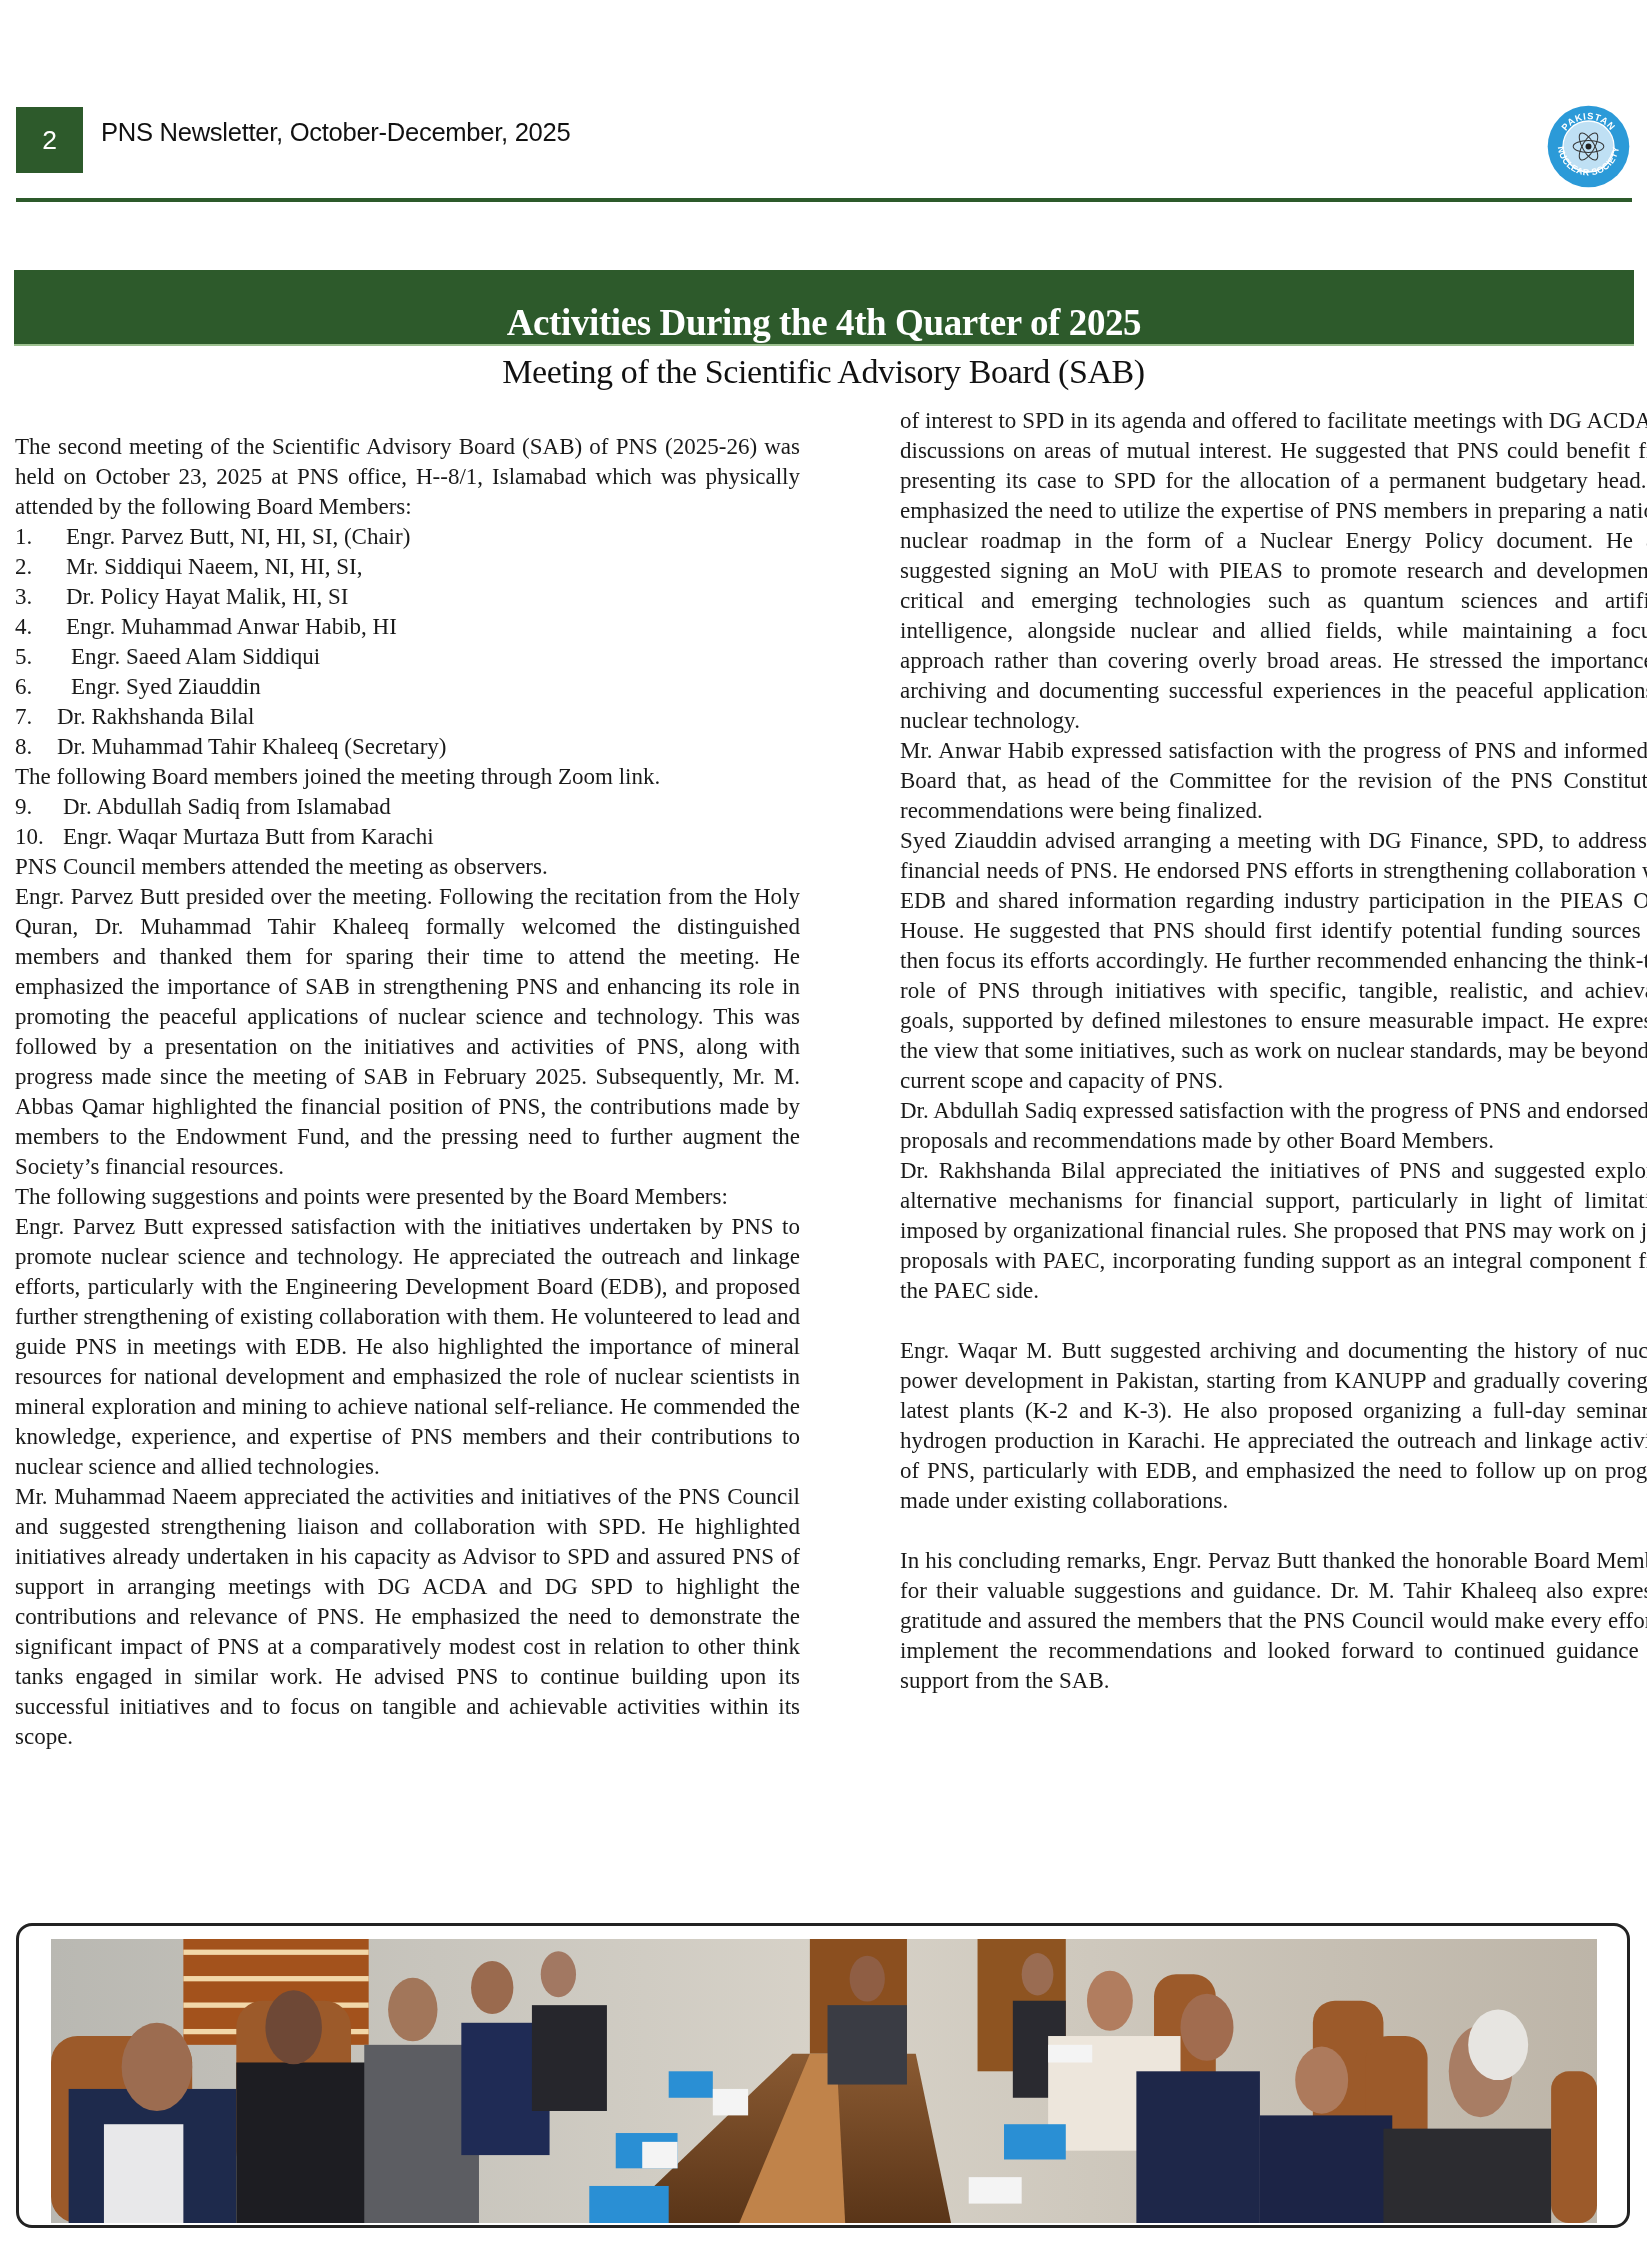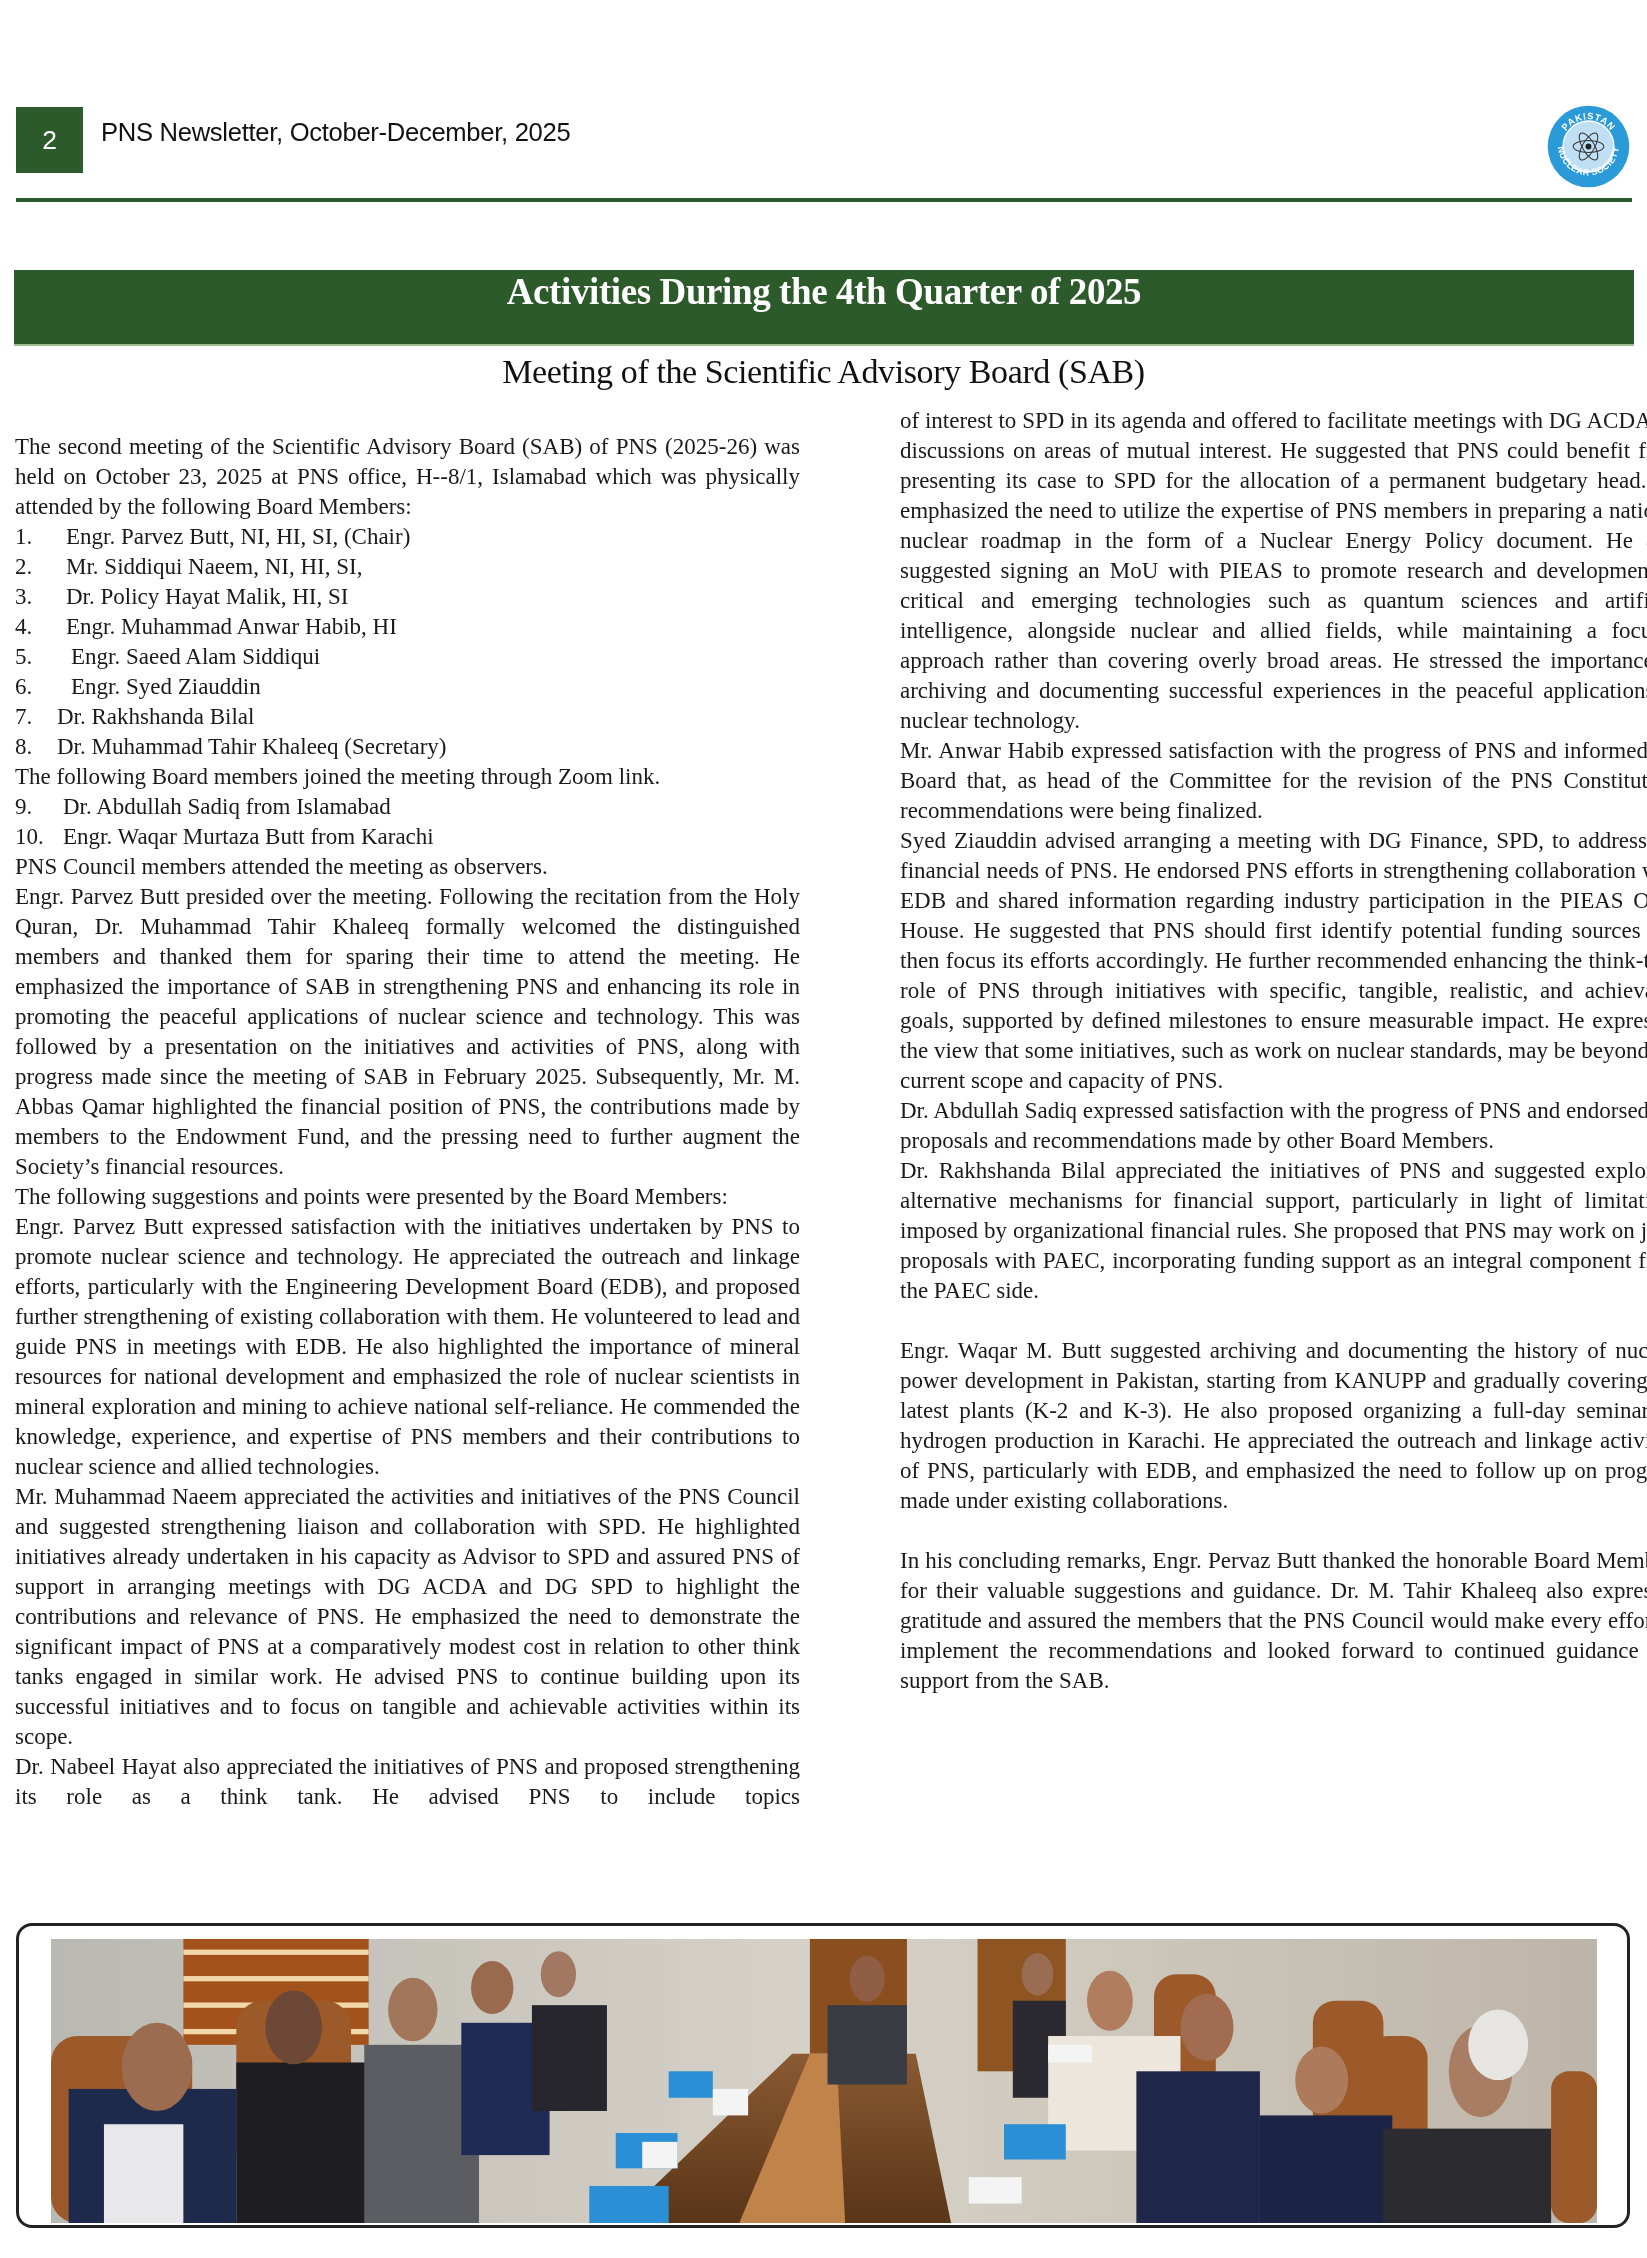--- a/index.html
+++ b/index.html
@@ -8,21 +8,21 @@
 
   
   .page-num-box { position: absolute; left: 16px; top: 107px; width: 67px; height: 66px; background: #2d5a2b; color: #ffffff;
     font-family: "Liberation Sans", sans-serif; font-size: 26.5px; display: flex; align-items: center; justify-content: center; }
   .header-title { position: absolute; left: 101px; top: 118px; font-family: "Liberation Sans", sans-serif; font-size: 25.6px; color: #111; letter-spacing: -0.3px; }
   .header-rule { position: absolute; left: 16px; top: 198px; width: 1616px; height: 3.5px; background: #2d5a2b; }
   .logo { position: absolute; left: 1546px; top: 104px; width: 85px; height: 85px; }
 
   
   .banner { position: absolute; left: 14px; top: 270px; width: 1620px; height: 74px; background: #2d5a2b;
-    border-bottom: 2.6px solid #9cc08f; display: flex; align-items: flex-start; justify-content: center; }
+    border-bottom: 2.6px solid #9cc08f; display: flex; align-items: flex-end; justify-content: center; }
   .banner-title { font-family: "Liberation Serif", serif; font-weight: bold; color: #ffffff; font-size: 37px; letter-spacing: -0.4px; }
 
   .subhead { position: absolute; left: 0; top: 353px; width: 1647px; text-align: center;
     font-family: "Liberation Serif", serif; font-weight: normal; font-size: 34px; color: #111; letter-spacing: -0.4px; }
 
   
   .col { position: absolute; top: 406px; font-family: "Liberation Serif", serif; font-size: 23px; line-height: 30px; color: #1a1a1a; }
   .col-left { left: 15px; width: 785px; margin-top: 26px; }
   .col-right { left: 854px; width: 783px; margin-left: 46px; }
   .col p { margin: 0; text-align: justify; text-align-last: left; }
@@ -123,21 +123,20 @@
           <span class="num" style="width:48px">10.</span>
           <span>Engr. Waqar Murtaza Butt from Karachi</span>
         </div>
     </div>
 
     <p>PNS Council members attended the meeting as observers.</p>
     <p>Engr. Parvez Butt presided over the meeting. Following the recitation from the Holy Quran, Dr. Muhammad Tahir Khaleeq formally welcomed the distinguished members and thanked them for sparing their time to attend the meeting. He emphasized the importance of SAB in strengthening PNS and enhancing its role in promoting the peaceful applications of nuclear science and technology. This was followed by a presentation on the initiatives and activities of PNS, along with progress made since the meeting of SAB in February 2025. Subsequently, Mr. M. Abbas Qamar highlighted the financial position of PNS, the contributions made by members to the Endowment Fund, and the pressing need to further augment the Society’s financial resources.</p>
     <p>The following suggestions and points were presented by the Board Members:</p>
     <p>Engr. Parvez Butt expressed satisfaction with the initiatives undertaken by PNS to promote nuclear science and technology. He appreciated the outreach and linkage efforts, particularly with the Engineering Development Board (EDB), and proposed further strengthening of existing collaboration with them. He volunteered to lead and guide PNS in meetings with EDB. He also highlighted the importance of mineral resources for national development and emphasized the role of nuclear scientists in mineral exploration and mining to achieve national self-reliance. He commended the knowledge, experience, and expertise of PNS members and their contributions to nuclear science and allied technologies.</p>
     <p>Mr. Muhammad Naeem appreciated the activities and initiatives of the PNS Council and suggested strengthening liaison and collaboration with SPD. He highlighted initiatives already undertaken in his capacity as Advisor to SPD and assured PNS of support in arranging meetings with DG ACDA and DG SPD to highlight the contributions and relevance of PNS. He emphasized the need to demonstrate the significant impact of PNS at a comparatively modest cost in relation to other think tanks engaged in similar work. He advised PNS to continue building upon its successful initiatives and to focus on tangible and achievable activities within its scope.</p>
-    <p style="text-align-last: justify;">Dr. Nabeel Hayat also appreciated the initiatives of PNS and proposed strengthening its role as a think tank. He advised PNS to include topics</p>
   </div>
 
   <div class="col col-right">
     <p>of interest to SPD in its agenda and offered to facilitate meetings with DG ACDA for discussions on areas of mutual interest. He suggested that PNS could benefit from presenting its case to SPD for the allocation of a permanent budgetary head. He emphasized the need to utilize the expertise of PNS members in preparing a national nuclear roadmap in the form of a Nuclear Energy Policy document. He also suggested signing an MoU with PIEAS to promote research and development in critical and emerging technologies such as quantum sciences and artificial intelligence, alongside nuclear and allied fields, while maintaining a focused approach rather than covering overly broad areas. He stressed the importance of archiving and documenting successful experiences in the peaceful applications of nuclear technology.</p>
     <p>Mr. Anwar Habib expressed satisfaction with the progress of PNS and informed the Board that, as head of the Committee for the revision of the PNS Constitution, recommendations were being finalized.</p>
     <p>Syed Ziauddin advised arranging a meeting with DG Finance, SPD, to address the financial needs of PNS. He endorsed PNS efforts in strengthening collaboration with EDB and shared information regarding industry participation in the PIEAS Open House. He suggested that PNS should first identify potential funding sources and then focus its efforts accordingly. He further recommended enhancing the think-tank role of PNS through initiatives with specific, tangible, realistic, and achievable goals, supported by defined milestones to ensure measurable impact. He expressed the view that some initiatives, such as work on nuclear standards, may be beyond the current scope and capacity of PNS.</p>
     <p>Dr. Abdullah Sadiq expressed satisfaction with the progress of PNS and endorsed the proposals and recommendations made by other Board Members.</p>
     <p>Dr. Rakhshanda Bilal appreciated the initiatives of PNS and suggested exploring alternative mechanisms for financial support, particularly in light of limitations imposed by organizational financial rules. She proposed that PNS may work on joint proposals with PAEC, incorporating funding support as an integral component from the PAEC side.</p>
     <div class="spacer"></div>
     <p>Engr. Waqar M. Butt suggested archiving and documenting the history of nuclear power development in Pakistan, starting from KANUPP and gradually covering the latest plants (K-2 and K-3). He also proposed organizing a full-day seminar on hydrogen production in Karachi. He appreciated the outreach and linkage activities of PNS, particularly with EDB, and emphasized the need to follow up on progress made under existing collaborations.</p>

